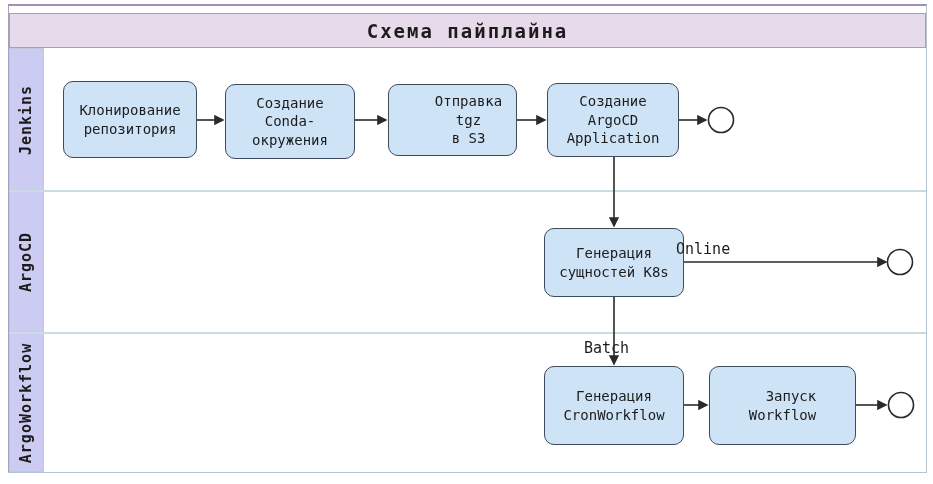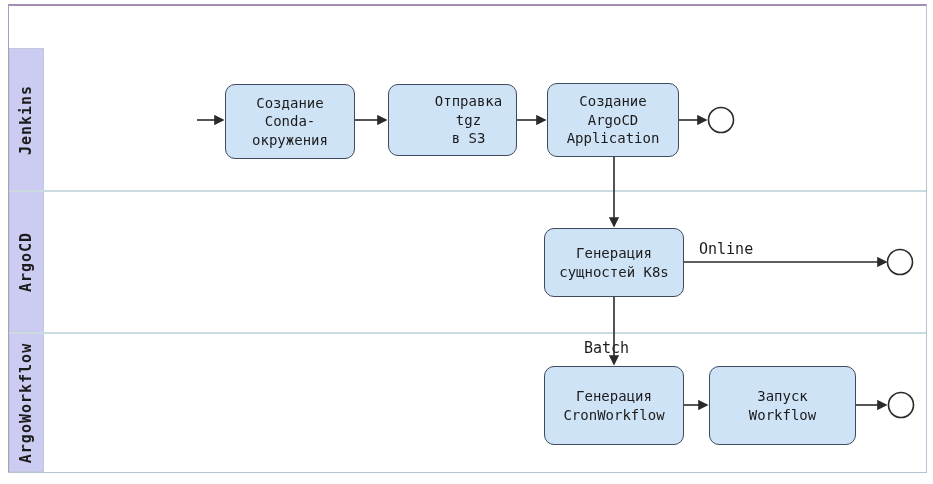--- a/index.html
+++ b/index.html
@@ -40,50 +40,55 @@
   .edge-label { position:absolute; font-size:15px; white-space:nowrap; }
   svg.overlay { position:absolute; left:0; top:0; pointer-events:none; }
 </style>
 </head>
 <body>
 
 <div class="canvas">
 
   <div class="frame"></div>
 
+  <div class="titlebar">
+    <span>Схема пайплайна</span>
+  </div>
 
   <div class="lane-cell" style="top:48px; height:143px;">
     <span class="vtext">Jenkins</span>
   </div>
   <div class="lane-cell" style="top:191px; height:142px;">
     <span class="vtext">ArgoCD</span>
   </div>
   <div class="lane-cell" style="top:333px; height:139px;">
     <span class="vtext">ArgoWorkflow</span>
   </div>
 
   <div class="divider" style="top:190px;"></div>
   <div class="divider" style="top:332px;"></div>
 
+  <div class="node" style="left:63px; top:81px; width:134px; height:77px;">Клонирование
+репозитория</div>
   <div class="node" style="left:225px; top:84px; width:130px; height:75px;">Создание
 Conda-
 окружения</div>
   <div class="node" style="left:388px; top:84px; width:129px; height:72px;padding-left:32px;">Отправка tgz
 в S3</div>
   <div class="node" style="left:547px; top:83px; width:132px; height:74px;">Создание
 ArgoCD
 Application</div>
   <div class="node" style="left:544px; top:228px; width:140px; height:69px;">Генерация
 сущностей K8s</div>
   <div class="node" style="left:544px; top:366px; width:140px; height:79px;">Генерация
 CronWorkflow</div>
-  <div class="node" style="left:709px; top:366px; width:147px; height:79px;">Запуск
+  <div class="node" style="left:709px; top:366px; width:147px; height:79px;text-align:right;">Запуск
 Workflow</div>
 
-  <div class="edge-label" style="left:699px; top:240px;">Online</div>
+  <div class="edge-label" style="left:676px; top:240px;">Online</div>
   <div class="edge-label" style="left:562px; top:339px;margin-left:22px;">Batch</div>
 
   <svg class="overlay" width="933" height="484" viewBox="0 0 933 484">
     <defs>
       <marker id="arr" viewBox="0 0 10 10" refX="8.5" refY="5" markerWidth="6.5" markerHeight="6.5" orient="auto-start-reverse">
         <path d="M0,0 L10,5 L0,10 z" fill="#2a2a2a"></path>
       </marker>
     </defs>
     <g stroke="#2a2a2a" stroke-width="1.6" fill="none">
       <line x1="197" y1="120" x2="223" y2="120" marker-end="url(#arr)"></line>

